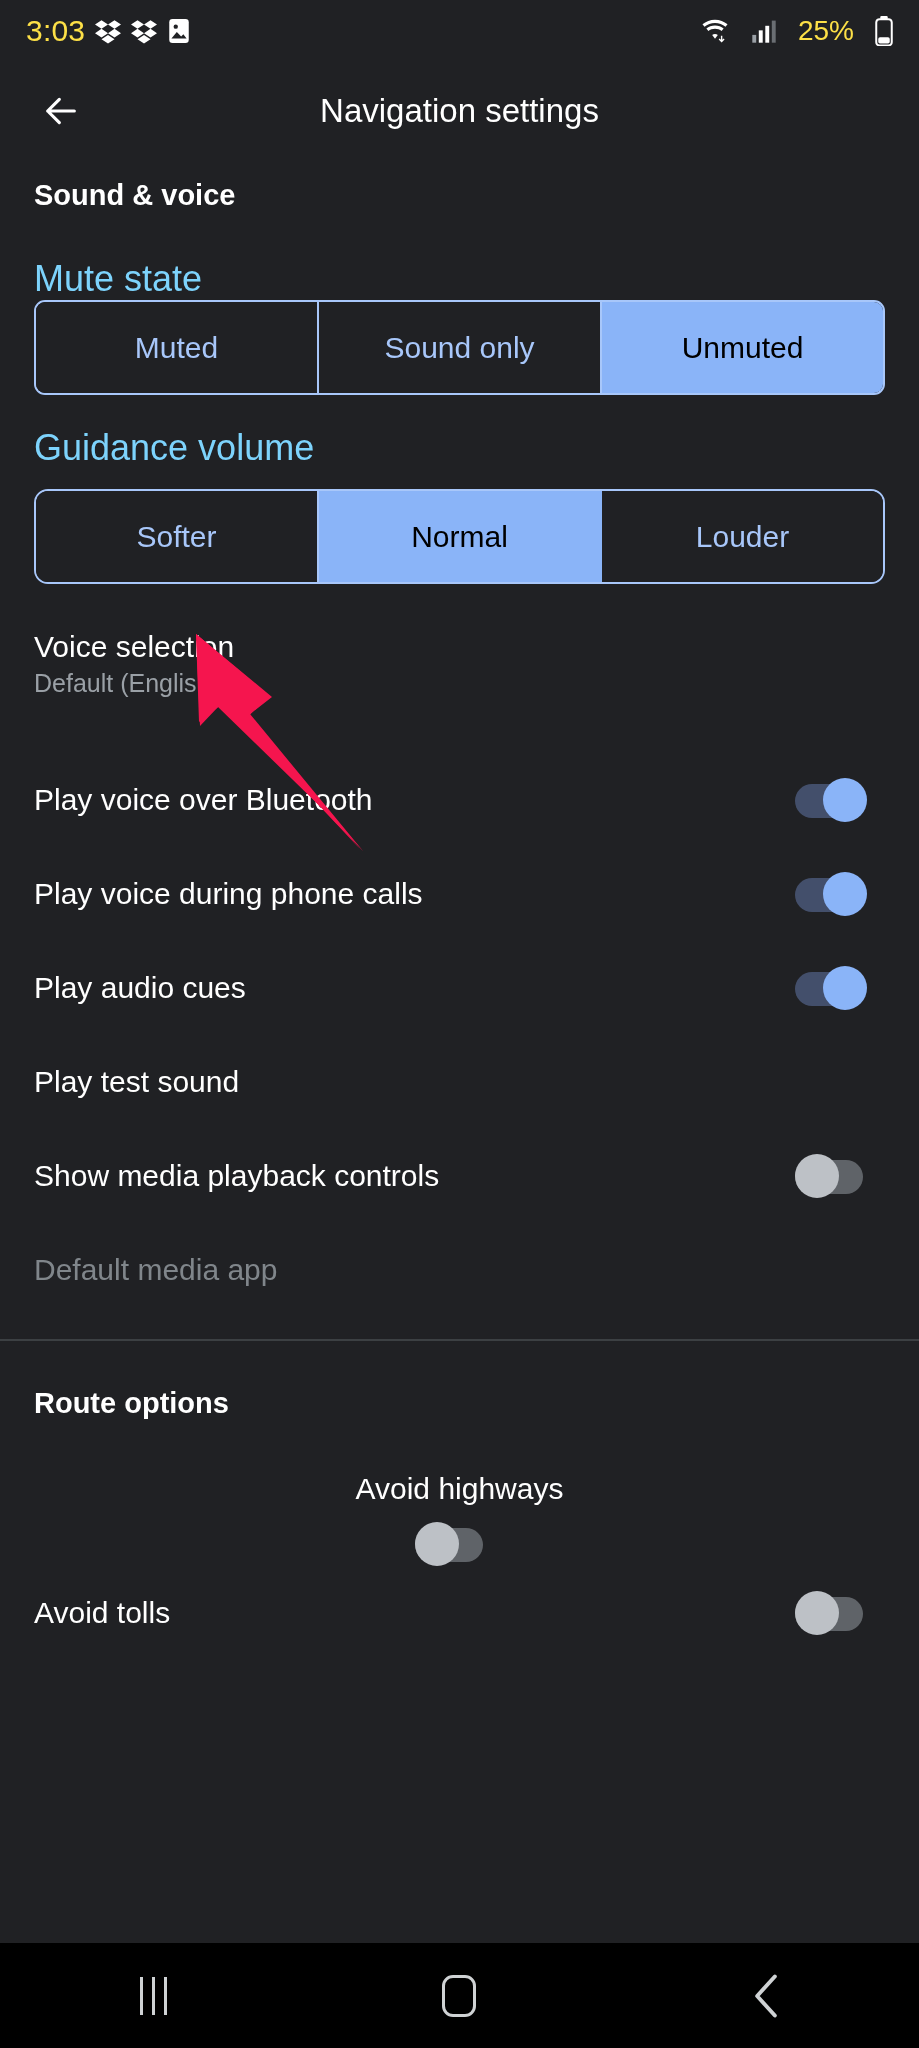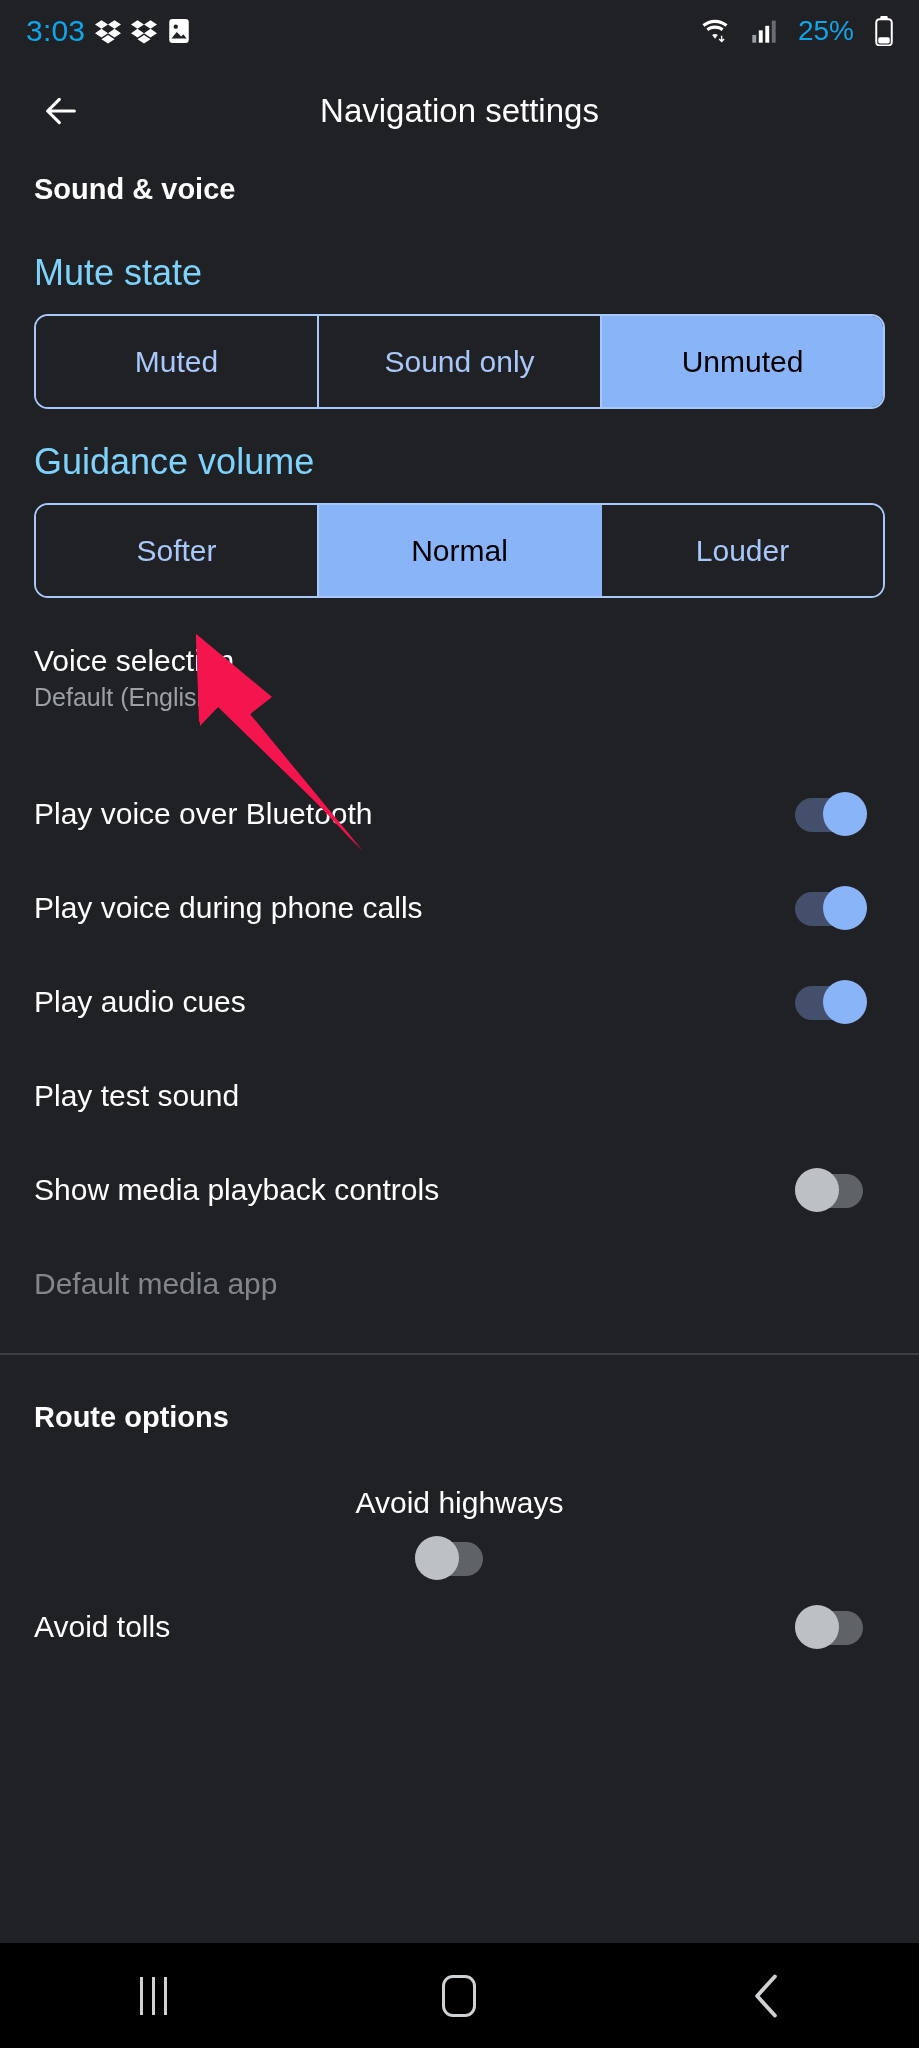--- a/index.html
+++ b/index.html
@@ -15,21 +15,21 @@
     background: #202124;
     overflow: hidden;
   }
 
   
   .statusbar {
     position: absolute; top: 0; left: 0;
     width: 919px; height: 62px;
     display: flex; align-items: center;
     padding: 4px 26px;
-    color: #0ea5e9;
+    color: #fde047;
   }
   .sb-left { display: flex; align-items: center; gap: 10px; }
   .sb-clock { font-size: 30px; font-weight: 400; letter-spacing: .2px; }
   .sb-right { margin-left: auto; display: flex; align-items: center; gap: 21px; }
   .sb-pct { font-size: 28px; font-weight: 400; }
   .icon-svg { display: block; }
 
   
   .appbar {
     position: absolute; top: 62px; left: 0;
@@ -43,21 +43,21 @@
   }
   .appbar-title {
     position: absolute; left: 0; right: 0;
     text-align: center;
     font-size: 33px; color: #ffffff; font-weight: 400;
     pointer-events: none;
   }
 
   
   .content {
-    position: absolute; top: 143px; left: 0;
+    position: absolute; top: 149px; left: 0;
     width: 919px; height: 1783px;
     overflow: hidden;
   }
   .section-header {
     font-size: 29px; font-weight: 700; color: #ffffff;
     padding: 0 34px;
   }
   .group-label {
     font-size: 36px; color: #7dd3fc; font-weight: 400;
     padding: 0 34px;
@@ -213,21 +213,21 @@
     </div>
     <div class="appbar-title">Navigation settings</div>
   </div>
 
   <div class="content">
 
     <div class="section-header" style="margin-top:30px;">Sound &amp; voice</div>
 
     <div class="group-label" style="margin-top:46px;">Mute state</div>
 
-    <div class="segmented" style="margin-top:20px;">
+    <div class="segmented" style="border-radius:11px;">
       <div class="seg">Muted</div>
       <div class="seg">Sound only</div>
       <div class="seg selected">Unmuted</div>
     </div>
 
     <div class="group-label" style="margin-top:32px;">Guidance volume</div>
 
     <div class="segmented" style="margin-top:20px;">
       <div class="seg">Softer</div>
       <div class="seg selected">Normal</div>

